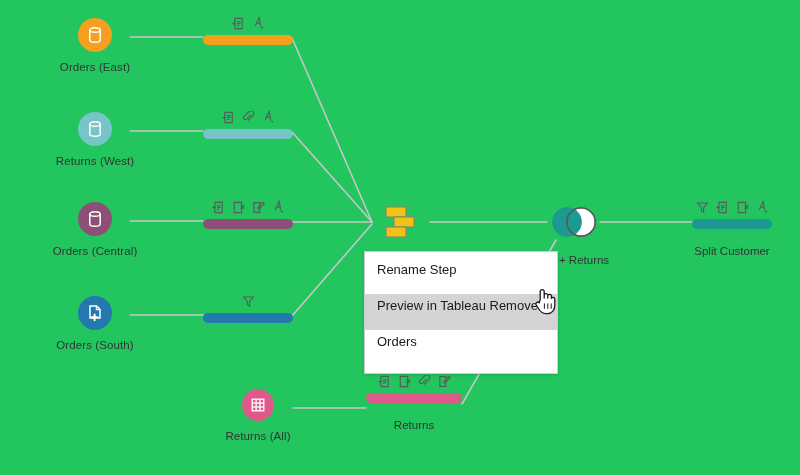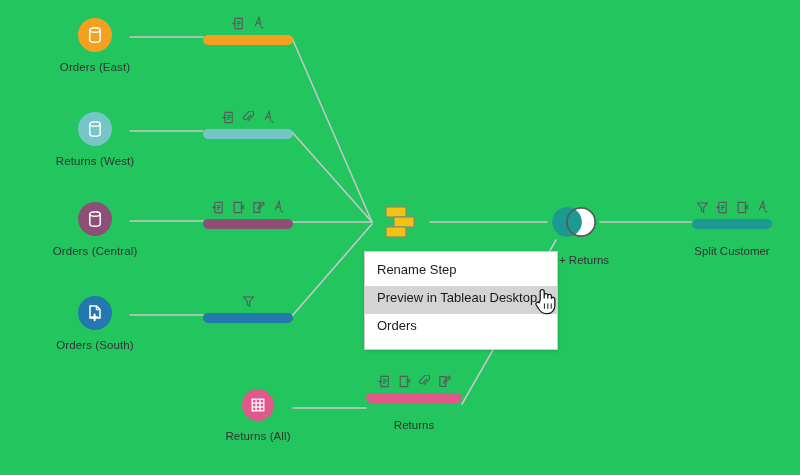--- a/index.html
+++ b/index.html
@@ -93,21 +93,21 @@
     width: 192px;
     background: #ffffff;
     border: 1px solid #cccccc;
     box-shadow: 0 1px 3px rgba(0,0,0,.14);
     padding: 6px 0 7px 0;
     z-index: 40;
   }
   .menu-item {
     font-size: 13px;
     color: #1a1a1a;
-    padding: 3px 12px 8px 12px;
+    padding: 3px 12px 16px 12px;
     line-height: 17px;
     white-space: nowrap;
     cursor: default;
   }
   .menu-item.selected {
     background: #d4d4d4;
   }
   
   #cursor {
     position: absolute;
@@ -436,21 +436,21 @@
       <circle cx="36" cy="20" r="14.2" fill="#ffffff" stroke="#5A5A5A" stroke-width="1.3"></circle>
       <circle cx="22" cy="20" r="14.2" fill="#1C9A91" stroke="#1C9A91" stroke-width="1.3"></circle>
       <path d="M36 5.8 a14.2 14.2 0 0 0 0 28.4 a14.2 14.2 0 0 1 0 -28.4 Z" fill="#1C9A91" stroke="#5A5A5A" stroke-width="1.3"></path>
       <circle cx="36" cy="20" r="14.2" fill="none" stroke="#5A5A5A" stroke-width="1.3"></circle>
     </svg>
     <div class="glyph-label" style="margin-left:6px;">s + Returns</div>
   </div>
 
   <div id="context-menu">
     <div class="menu-item">Rename Step</div>
-    <div class="menu-item selected">Preview in Tableau Desktop</div>
+    <div class="menu-item selected">Preview in Tableau Remove</div>
     <div class="menu-item">Orders</div>
   </div>
 
   <div id="cursor">
     <svg width="26" height="30" viewBox="0 0 26 30" xmlns="http://www.w3.org/2000/svg">
       <g fill="#ffffff" stroke="#1a1a1a" stroke-width="1.3" stroke-linejoin="round">
         <path d="M7.2 13.6 V5.6 a2 2 0 0 1 4 0 V12 V9.4 a1.8 1.8 0 0 1 3.6 0 V12 V10.2
                  a1.8 1.8 0 0 1 3.6 0 V12.4 a1.8 1.8 0 0 1 3.4 0.8 V19.4
                  c0 4.2 -2.6 8.2 -7.4 8.2 h-1.6 c-3.4 0 -5 -1.6 -7 -4.6
                  l-2.6 -4 a1.9 1.9 0 0 1 3 -2.3 Z"></path>

